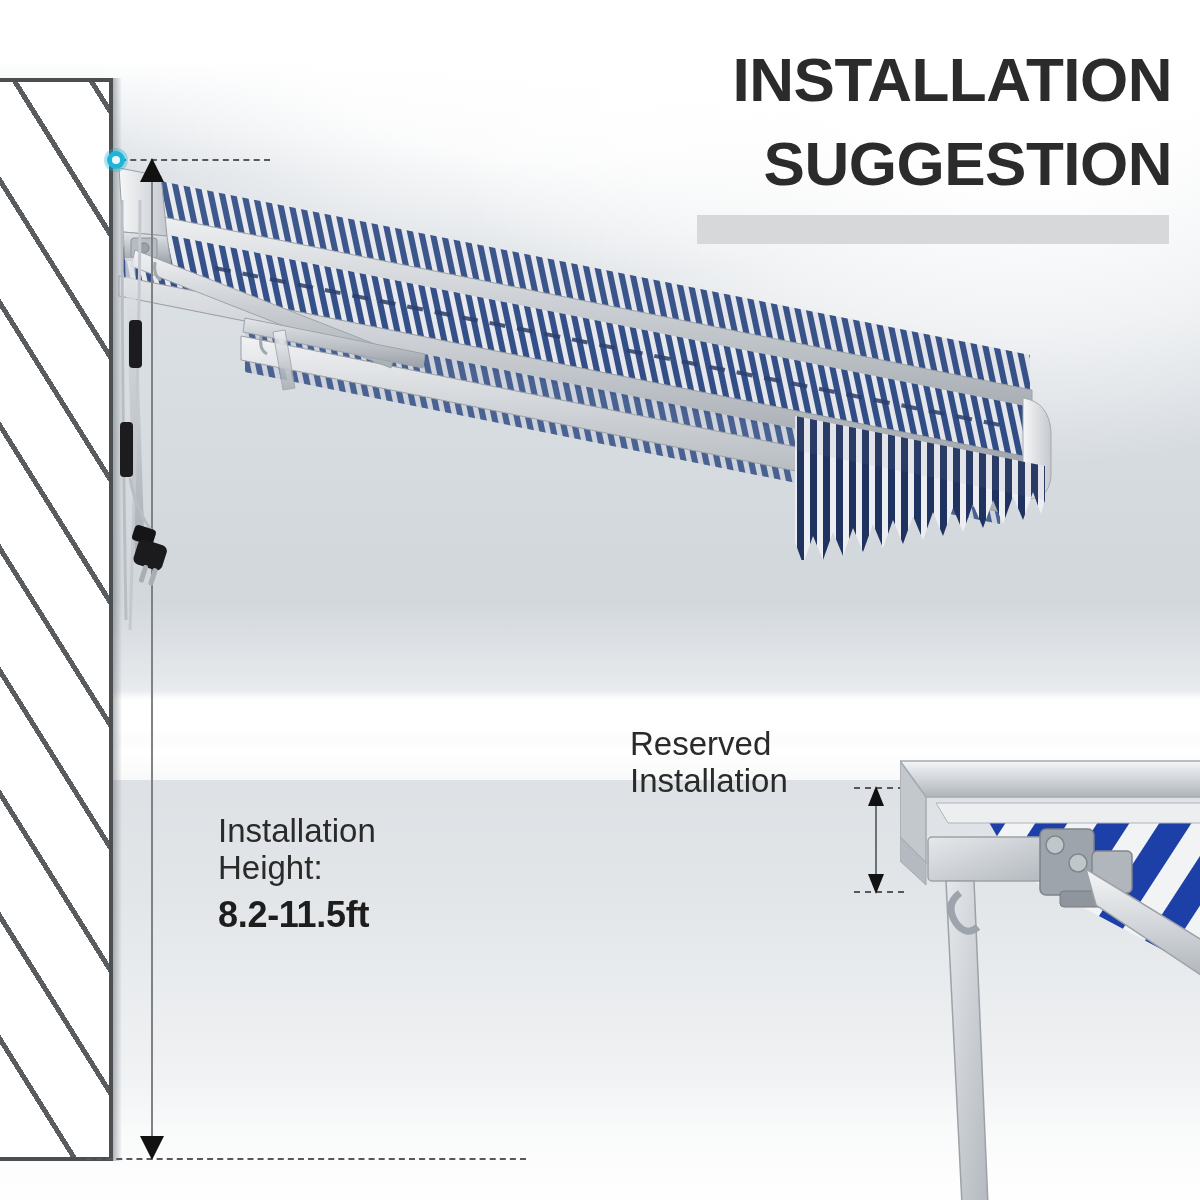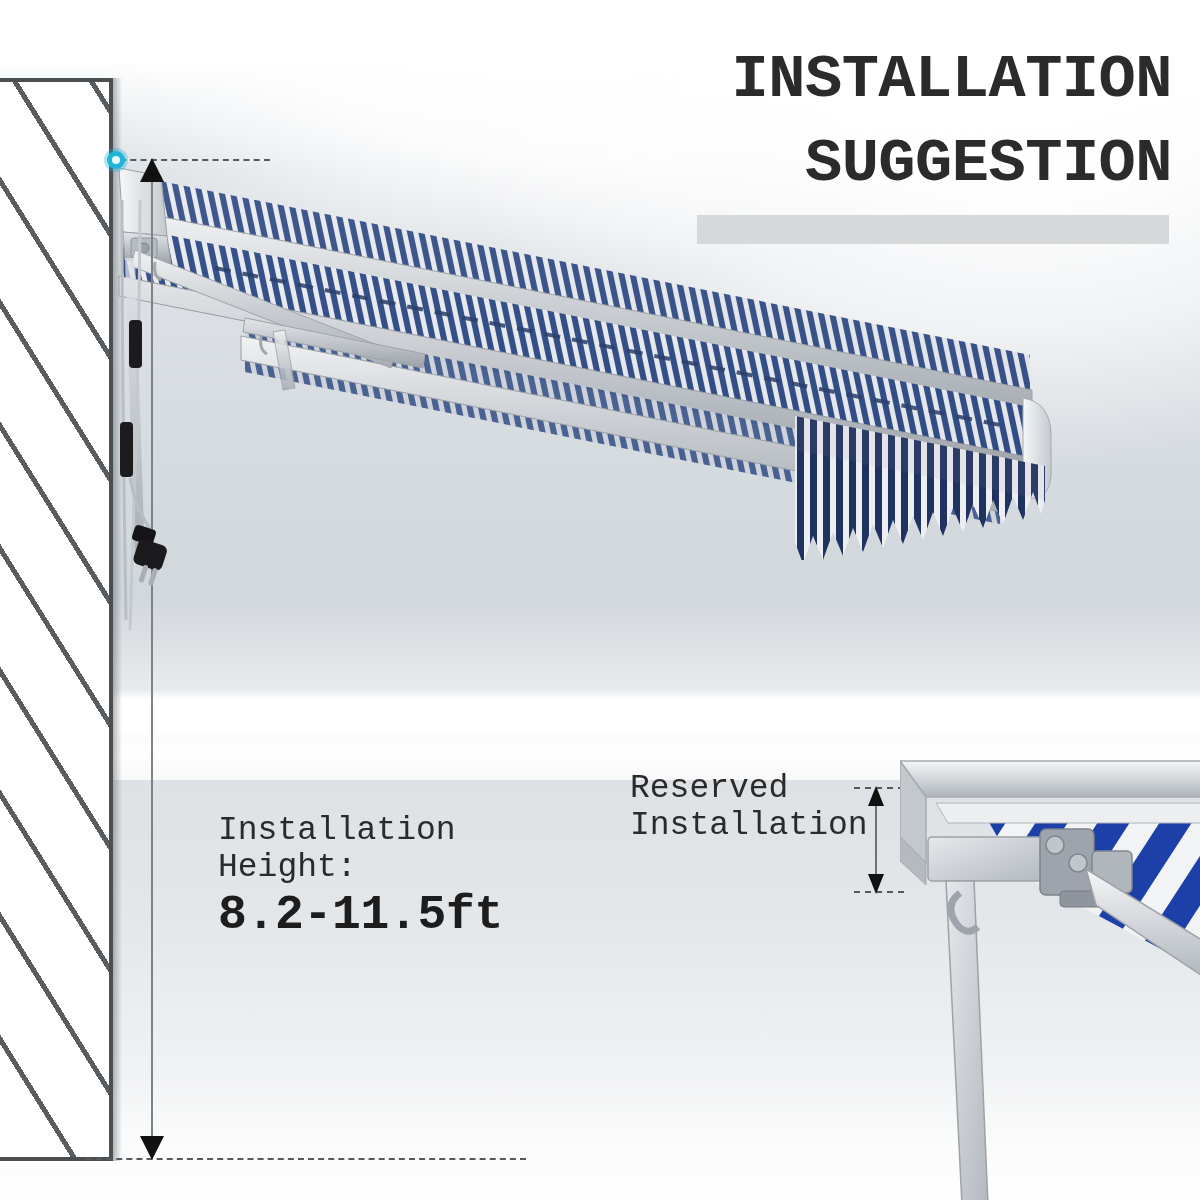--- a/index.html
+++ b/index.html
@@ -4,21 +4,20 @@
 <title>Installation Suggestion</title>
 <style>
   html,body{margin:0;padding:0;background:#fff;}
   body{font-family:"Liberation Sans","DejaVu Sans",sans-serif;}
 
   #stage{
     position:relative;
     width:1200px;height:1200px;
     overflow:hidden;
     background:#fde047;
-    font-family:Liberation Mono, monospace;
   }
 
   
   .bg-base{
     position:absolute;inset:0;
     background:
       linear-gradient(to bottom,
         #ffffff 0px,
         #ffffff 60px,
         #f2f4f6 95px,
@@ -138,25 +137,25 @@
   .cord{position:absolute;left:100px;top:200px;width:140px;height:700px;}
 
   
   .callout{position:absolute;color:#262626;}
   .callout .ln{
     display:block;
     font-size:33px;line-height:37px;font-weight:400;color:#2a2a2a;
   }
   .callout .val{
     display:block;margin-top:9px;
-    font-size:48px;line-height:40px;font-weight:700;color:#1d1d1d;
+    font-size:36px;line-height:40px;font-weight:700;color:#1d1d1d;
     letter-spacing:-0.3px;
   }
   #callout-height{left:218px;top:812px;}
-  #callout-distance{left:630px;top:770px;}
+  #callout-distance{left:630px;top:725px;}
 
   
   .inset-dim{position:absolute;left:852px;top:780px;width:60px;height:120px;}
 
   
   .awning-main{position:absolute;left:95px;top:140px;width:1015px;height:420px;}
   .awning-inset{position:absolute;left:900px;top:745px;width:310px;height:460px;}
 </style>
 </head>
 <body>

